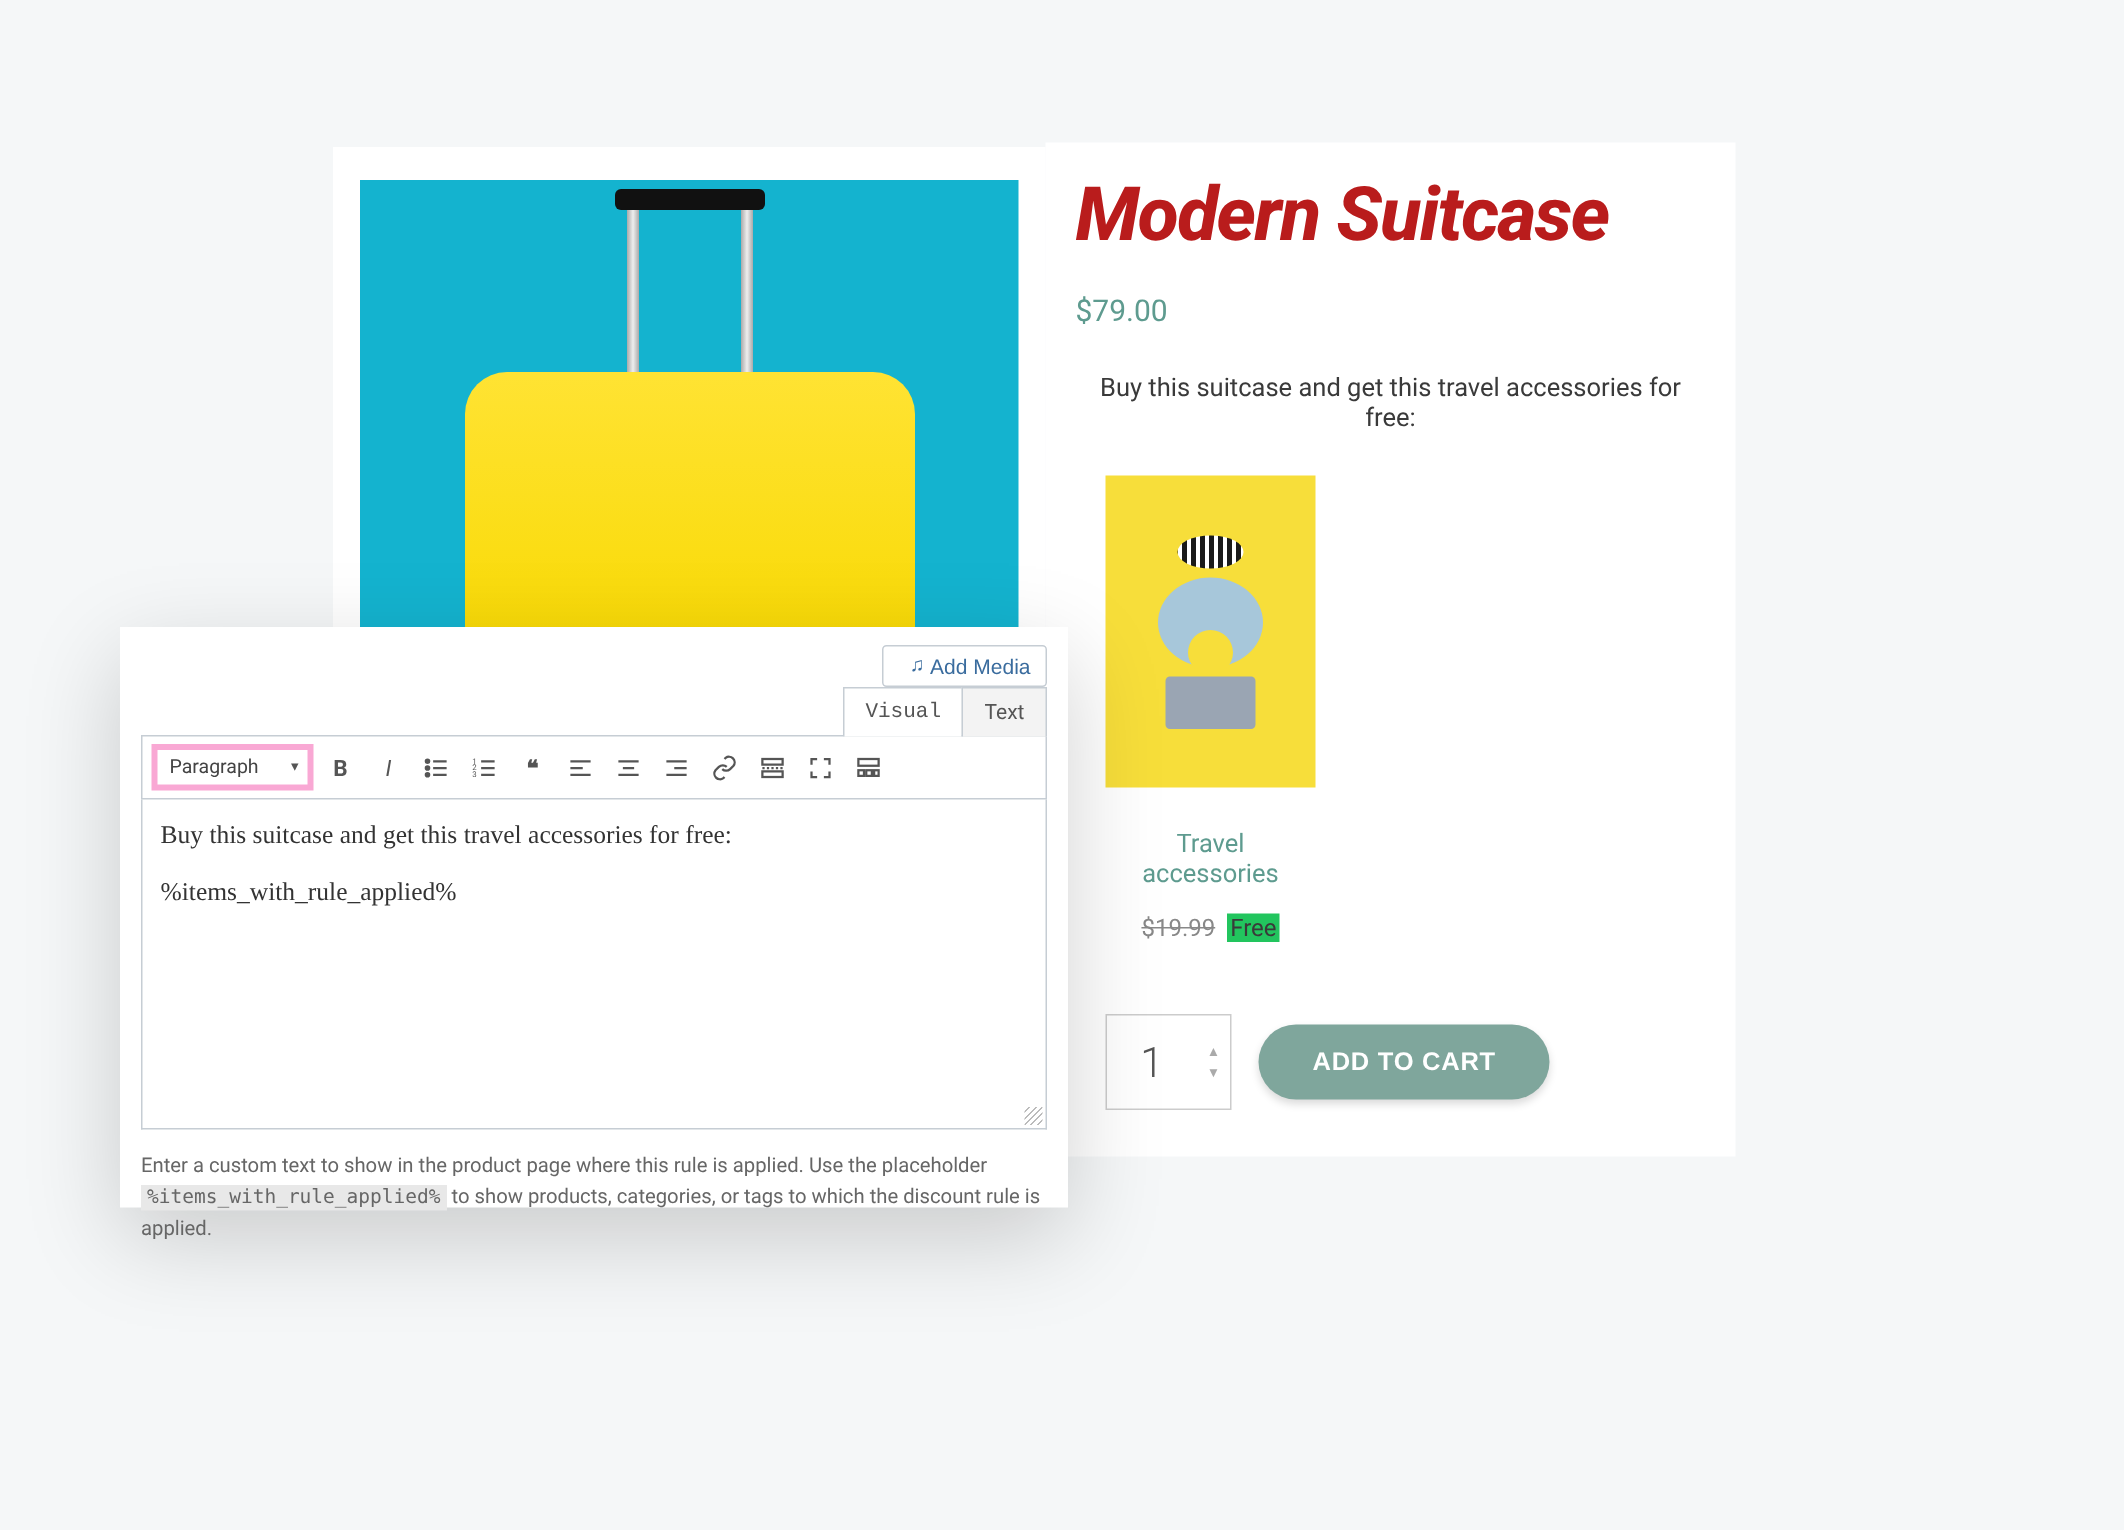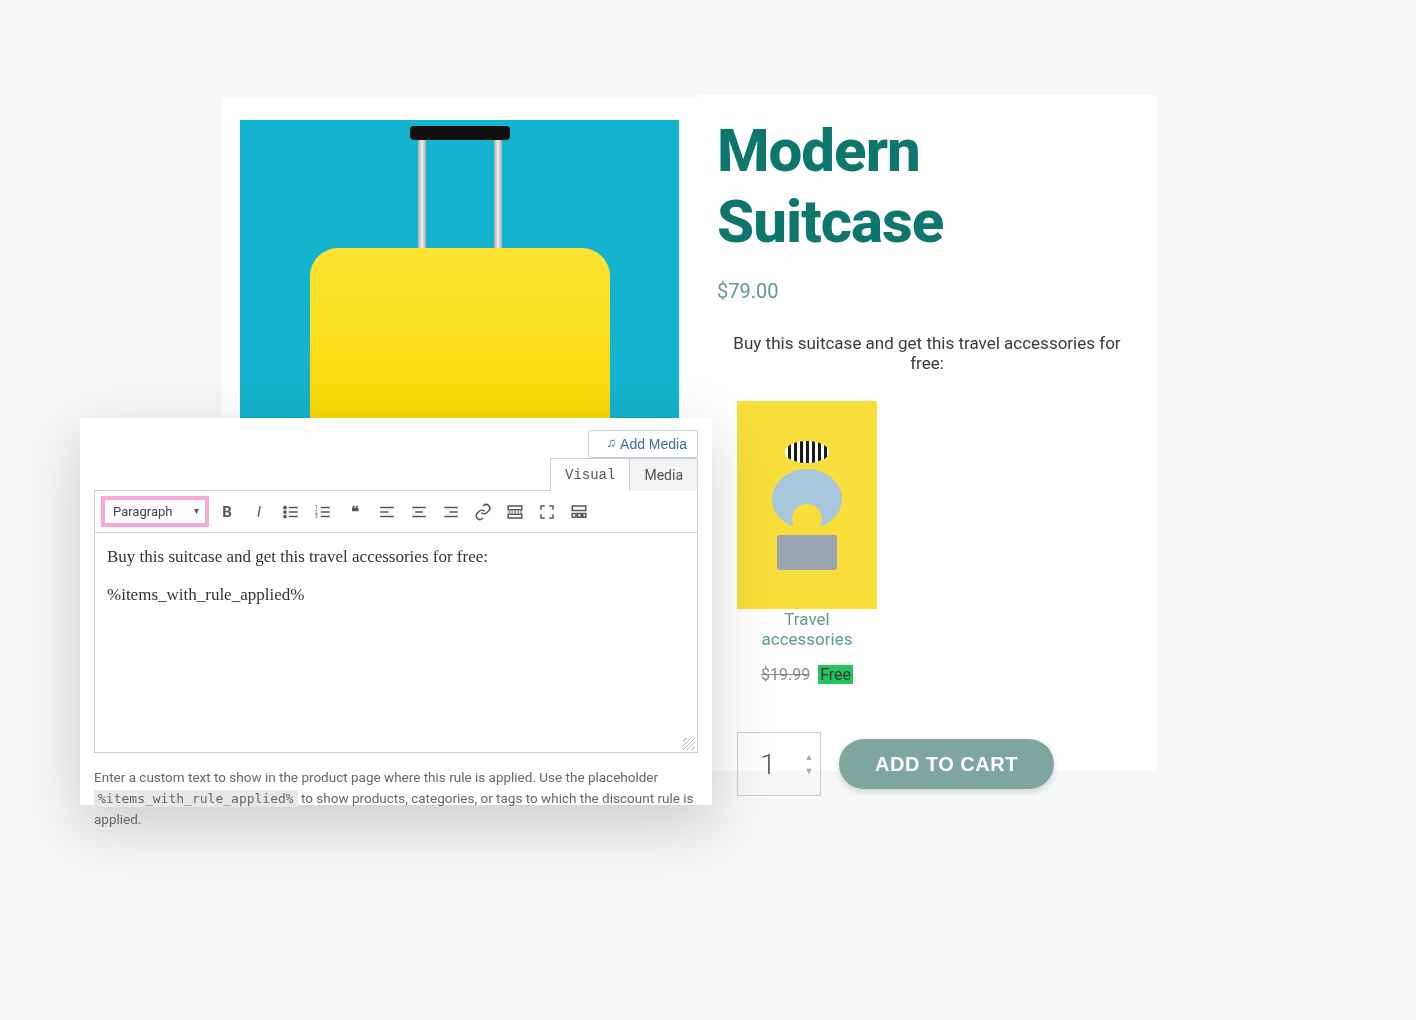--- a/index.html
+++ b/index.html
@@ -14,24 +14,25 @@
 .product-card {
   position: absolute;
   top: 95px;
   left: 697px;
   width: 460px;
   height: 676px;
   background: #fff;
   padding: 20px 20px 20px 20px;
 }
 .product-title {
-  font-size: 60px;
+  font-size: 50px;
   font-weight: 800;
-  color: #0f766e;
+  color: #b91c1c;
   letter-spacing: -1px;
+  font-style: italic;
 }
 .product-price {
   font-size: 20px;
   color: #5e9b8f;
   margin-top: 22px;
   font-weight: 400;
 }
 .product-promo {
   font-size: 17px;
   color: #3a3a3a;
@@ -78,21 +79,21 @@
   width: 60px;
   height: 35px;
   background: #9aa5b3;
   border-radius: 3px;
   margin-bottom: 10px;
 }
 .accessory-name {
   font-size: 17px;
   color: #5e9b8f;
   margin-left: 20px;
-  margin-top: 0;
+  margin-top: 28px;
   width: 140px;
   text-align: center;
 }
 .accessory-price-row {
   display: flex;
   gap: 8px;
   margin-left: 20px;
   margin-top: 16px;
   width: 140px;
   justify-content: center;
@@ -144,21 +145,21 @@
   color: #aaa;
   font-size: 9px;
 }
 .add-cart-btn {
   padding: 0 36px;
   height: 50px;
   background: #7fa69c;
   border-radius: 26px;
   border: none;
   color: #fff;
-  font-size: 20px;
+  font-size: 17px;
   font-weight: 700;
   letter-spacing: 0.5px;
   cursor: pointer;
   box-shadow: 0 3px 6px rgba(0,0,0,0.15);
 }
 
 .product-image-panel {
   position: absolute;
   top: 98px;
   left: 222px;
@@ -382,21 +383,21 @@
 </div>
 
 <div class="editor-panel">
   <div class="editor-header">
     <button class="add-media-btn">
       <span class="media-icon"></span>
       <span>Add Media</span>
     </button>
     <div class="editor-tabs">
       <div class="editor-tab active">Visual</div>
-      <div class="editor-tab">Media</div>
+      <div class="editor-tab">Text</div>
     </div>
   </div>
 
   <div class="toolbar">
     <div class="format-select">Paragraph</div>
     <div class="tb-btn">
         <b>B</b>
       </div>
     <div class="tb-btn">
         <i>I</i>

